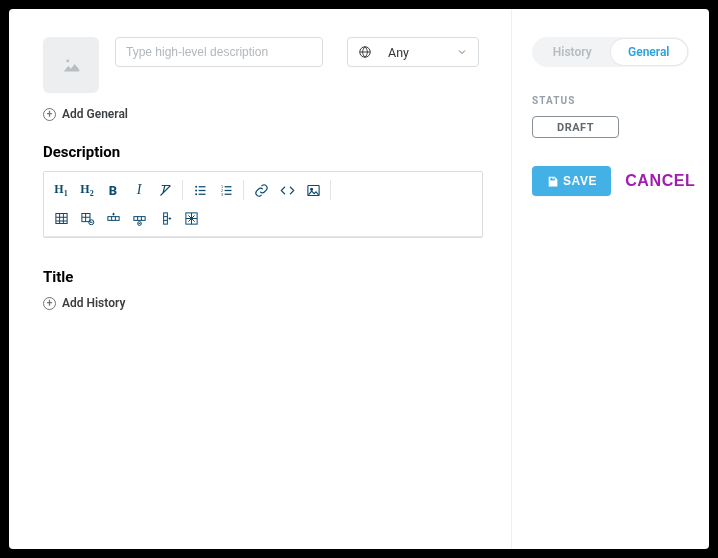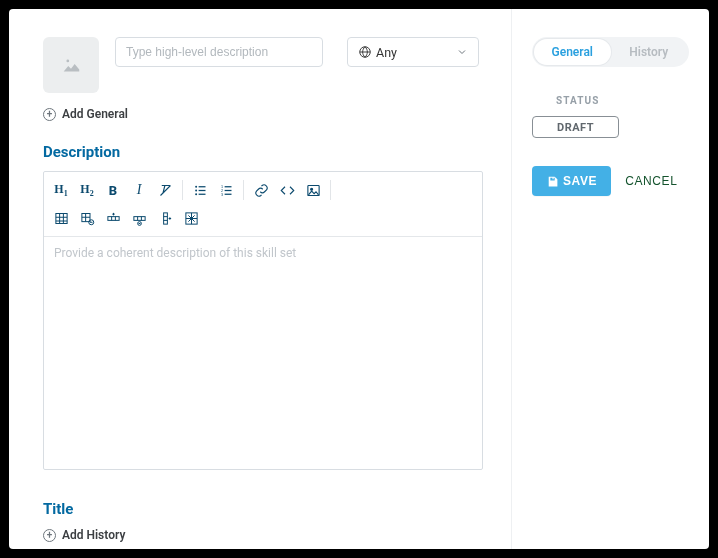--- a/index.html
+++ b/index.html
@@ -55,35 +55,35 @@
   }
   .desc-input::placeholder, .title-input::placeholder { color:#b2b8bd; }
   .select {
     height:30px; width:132px;
     border:1px solid #d8dde2; border-radius:4px;
     display:flex; align-items:center; padding:0 10px; gap:8px;
     font-size:12.5px; color:#333;
     cursor:pointer;
     justify-content: space-between;
   }
-  .select .left { display:flex; align-items:center; gap:4px;}
+  .select .left { display:flex; align-items:center; gap:16px;}
   .chev { color:#6d757c; display:flex; }
 
   .add-link {
     display:flex; align-items:center; gap:6px;
     font-size:12px; color:#3c3f42; font-weight:600;
     cursor:pointer; margin-top:8px;
   }
   .add-link .plus {
     width:13px;height:13px;border:1px solid #6d757c;border-radius:50%;
     display:flex;align-items:center;justify-content:center;
     font-size:10px;line-height:1;color:#6d757c;
   }
 
-  .section-title { font-size:15px; font-weight:700; color:#0369a1; margin-top:22px; margin-bottom:10px;}
+  .section-title { font-size:15px; font-weight:700; color:#000000; margin-top:22px; margin-bottom:10px;}
 
   .editor {
     border:1px solid #d8dde2; border-radius:2px;
   }
   .toolbar {
     display:flex; align-items:center; gap:0; padding:4px 4px;
     border-bottom:1px solid #e4e7ea; flex-wrap:wrap;
   }
   .tgroup { display:flex; align-items:center; }
   .tbtn {
@@ -104,37 +104,36 @@
     margin-bottom:28px;
   }
   .tab {
     flex:1; display:flex;align-items:center;justify-content:center;
     font-size:12px; font-weight:600; color:#b7bcc1;border-radius:16px;cursor:pointer;
   }
   .tab.active { background:#fff; color:#2aa0df; box-shadow:0 0 0 1px #e6e9ec;}
   .side-label{
     font-size:10px; letter-spacing:1.1px; color:#97a0a8; font-weight:700;
     margin-bottom:10px;
-    margin-left:24px;
   }
   .badge {
     display:inline-flex; align-items:center; height:22px; padding:0 24px;
     border:1.5px solid #888f95; border-radius:4px;
     font-size:11px; font-weight:700; letter-spacing:0.5px; color:#61686e;
   }
   .side-block{ margin-bottom:28px;}
   .actions-row{ display:flex; gap:14px; align-items:center;}
   .btn-save{
     height:30px; background:#43b0e6; color:#fff; border:none; border-radius:4px;
     display:flex;align-items:center;gap:4px;padding:0 14px; font-size:12px;
     font-weight:700; letter-spacing:0.6px; cursor:pointer;
     box-shadow: 0 1px 0 rgba(0,0,0,0.03);
   }
   .btn-cancel{
-    background:none;border:none;color:#14532d;font-size:12px;font-weight:400;
+    background:none;border:none;color:#a21caf;font-size:16px;font-weight:700;
     letter-spacing:0.6px;cursor:pointer;
   }
 
   svg { display:block; }
 </style>
 </head>
 <body>
 
 <div class="app">
   <div class="main">
@@ -274,38 +273,35 @@
               </svg>
           </div>
           <div class="tbtn">
             <svg width="15" height="15" viewBox="0 0 24 24" fill="none" stroke="currentColor" stroke-width="1.6">
                 <rect x="3" y="3" width="18" height="18"></rect>
                 <path d="M12 3v18M3 12h18M7 7l10 10M17 7L7 17"></path>
               </svg>
           </div>
         </div>
       </div>
-      <div class="editor-body">
-        <span class="editor-placeholder">Provide a coherent description of this skill set</span>
-      </div>
     </div>
 
     <div class="section-title" style="margin-top:30px">Title</div>
 
     <div class="add-link" style="margin-top:4px">
       <span class="plus">+</span>
       <span>Add History</span>
     </div>
 
   </div>
 
   <div class="sidebar">
     <div class="tabs">
+      <div class="tab">History</div>
       <div class="tab active">General</div>
-      <div class="tab">History</div>
     </div>
 
     <div class="side-block">
       <div class="side-label">STATUS</div>
       <span class="badge">DRAFT</span>
     </div>
 
     <div class="side-block">
       <div class="actions-row">
         <button class="btn-save">

